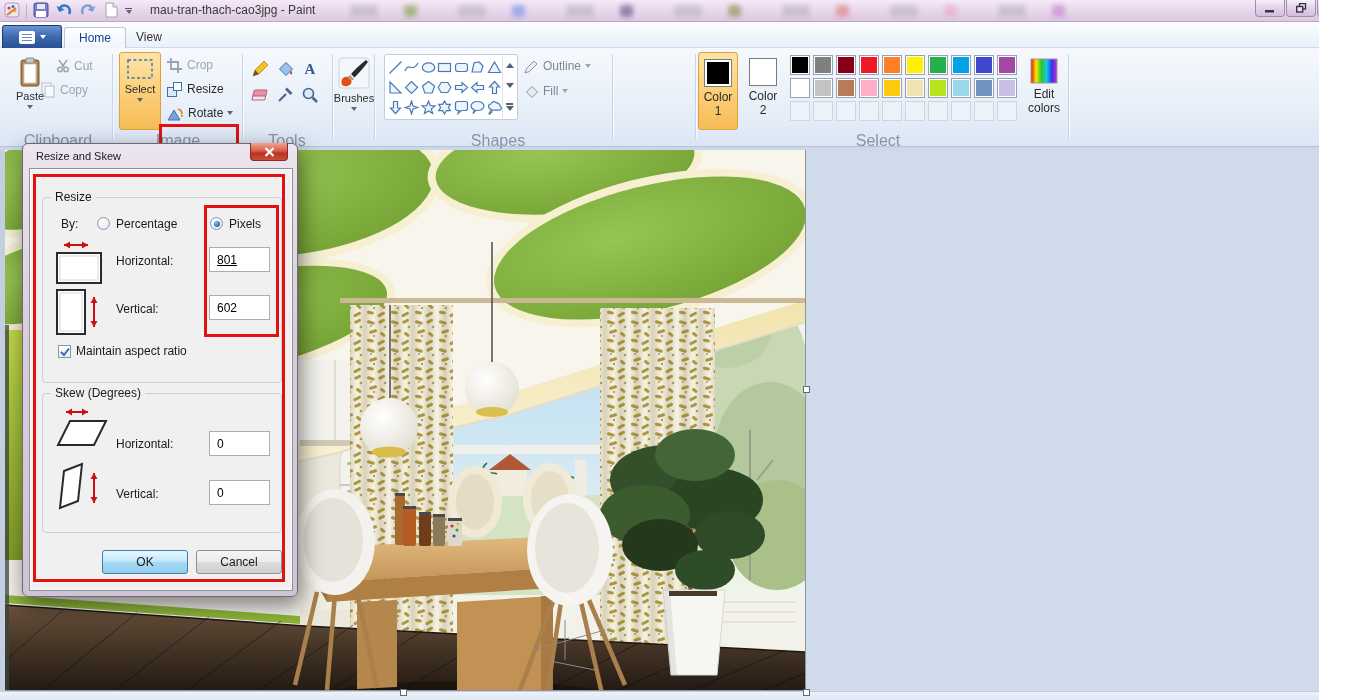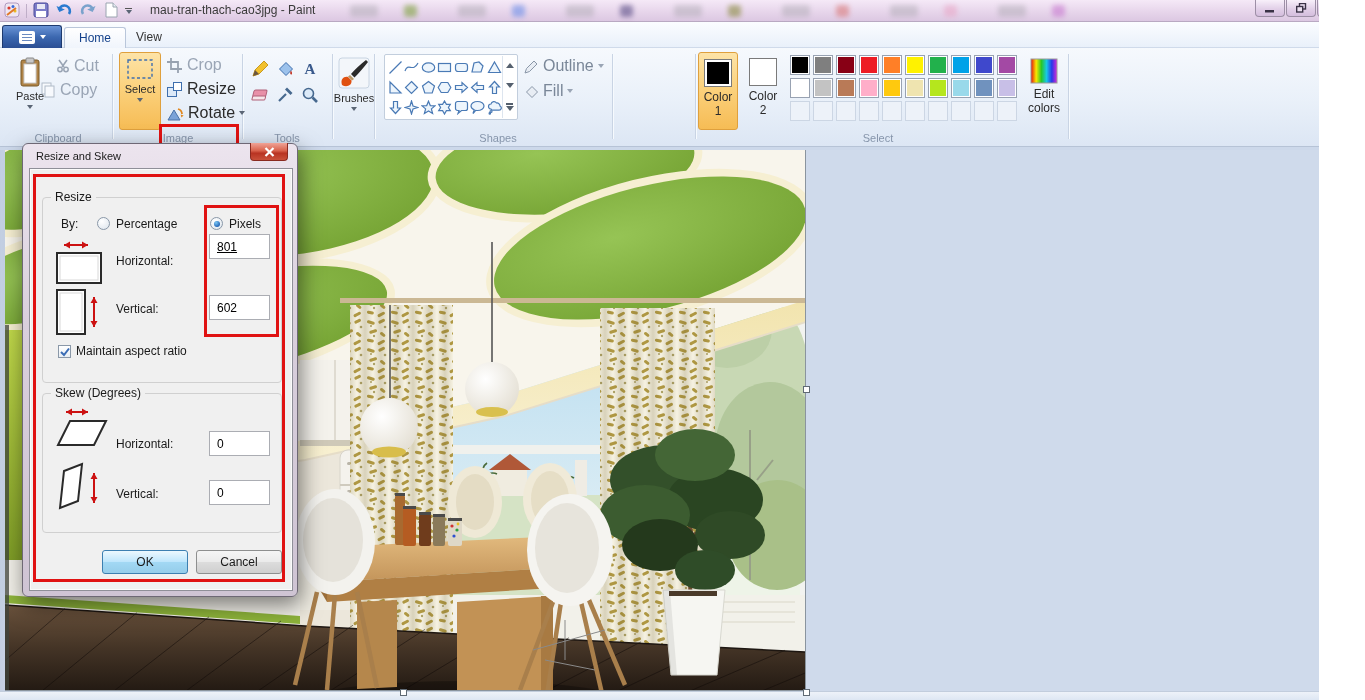--- a/index.html
+++ b/index.html
@@ -37,26 +37,26 @@
   .tab.active { background:linear-gradient(#ffffff,#f0f5fc); border:1px solid #b9c6da; border-bottom:none;
     border-radius:3px 3px 0 0; color:#15428b; }
   .help-btn { position:absolute; right:8px; top:4px; width:17px; height:17px; border-radius:50%;
     background:radial-gradient(circle at 35% 30%, #8cc0f0, #2a62aa); border:1px solid #1d4c8c;
     color:#fff; font-weight:bold; font-size:11px; text-align:center; line-height:16px; }
 
   
   .ribbon { position:absolute; left:0; top:48px; width:1365px; height:99px;
     background:linear-gradient(#f6f9fd,#e9f0f9 55%,#dce6f4); border-bottom:1px solid #b6c3d6; }
   .vsep { position:absolute; top:6px; height:85px; width:1px; background:#c9d4e4; box-shadow:1px 0 0 #f6fafe; }
-  .group-label { position:absolute; top:84px; font-size:11px; color:#8695ab; text-align:center; }
+  .group-label { position:absolute; top:84px; font-size:16px; color:#8695ab; text-align:center; }
   .bigbtn { position:absolute; top:4px; height:78px; display:flex; flex-direction:column; align-items:center;
     justify-content:flex-start; gap:2px; padding-top:4px; border-radius:3px; }
   .bigbtn .lbl { font-size:11px; color:#2b2b2b; line-height:1.15; text-align:center; }
   .bigbtn.selected { background:linear-gradient(#fde3a7,#fbd07a 50%,#f6bc55); border:1px solid #dfa03d; }
-  .smallbtn { position:absolute; height:20px; display:flex; align-items:center; gap:4px; font-size:16px; }
+  .smallbtn { position:absolute; height:20px; display:flex; align-items:center; gap:4px; font-size:12px; }
   .grayed { color:#9aa5b5; }
   .tool-cell { position:absolute; width:23px; height:23px; display:flex; align-items:center; justify-content:center; }
   .shapes-panel { position:absolute; left:384px; top:6px; width:134px; height:66px; background:#fff;
     border:1px solid #c2cedd; border-radius:2px; }
   .shapes-grid { position:absolute; left:2px; top:2px; width:116px; height:62px; display:grid;
     grid-template-columns:repeat(7,16.5px); grid-auto-rows:20px; }
   .shape-cell { display:flex; align-items:center; justify-content:center; }
   .shape-cell svg { stroke:#4a7ab5; fill:rgba(215,232,248,.45); stroke-width:1.2; }
   .shapes-scroll { position:absolute; right:1px; top:1px; width:14px; height:62px; border-left:1px solid #dde5ef;
     display:flex; flex-direction:column; align-items:center; justify-content:space-around; }
@@ -806,21 +806,21 @@
       <span class="radio checked" style="left:179px;top:47px;"></span>
       <span class="dlabel" style="left:198px;top:47px;">Pixels</span>
 
       <svg class="abs" style="left:23px;top:71px;" width="50" height="46">
         <line class="arrowline" x1="10" y1="4" x2="34" y2="4"></line>
         <path class="arrowfill" d="M10,4 l6,-3.5 v7Z M34,4 l-6,-3.5 v7Z"></path>
         <rect x="3" y="12" width="44" height="30" fill="#fff" stroke="#2a2a2a" stroke-width="2"></rect>
         <rect x="6" y="15" width="38" height="24" fill="none" stroke="#d8d8d8"></rect>
       </svg>
       <span class="dlabel" style="left:85px;top:84px;">Horizontal:</span>
-      <input class="dinput" style="left: 178px; top: 64px; text-decoration: underline;" value="801">
+      <input class="dinput" style="left: 178px; top: 77px; text-decoration: underline;" value="801">
 
       <svg class="abs" style="left:23px;top:117px;" width="50" height="50">
         <rect x="3" y="3" width="28" height="44" fill="#fff" stroke="#2a2a2a" stroke-width="2"></rect>
         <rect x="6" y="6" width="22" height="38" fill="none" stroke="#d8d8d8"></rect>
         <line class="arrowline" x1="40" y1="10" x2="40" y2="40"></line>
         <path class="arrowfill" d="M40,10 l-3.5,6 h7Z M40,40 l-3.5,-6 h7Z"></path>
       </svg>
       <span class="dlabel" style="left:85px;top:132px;">Vertical:</span>
       <input class="dinput" style="left: 178px; top: 125px;" value="602">
 

